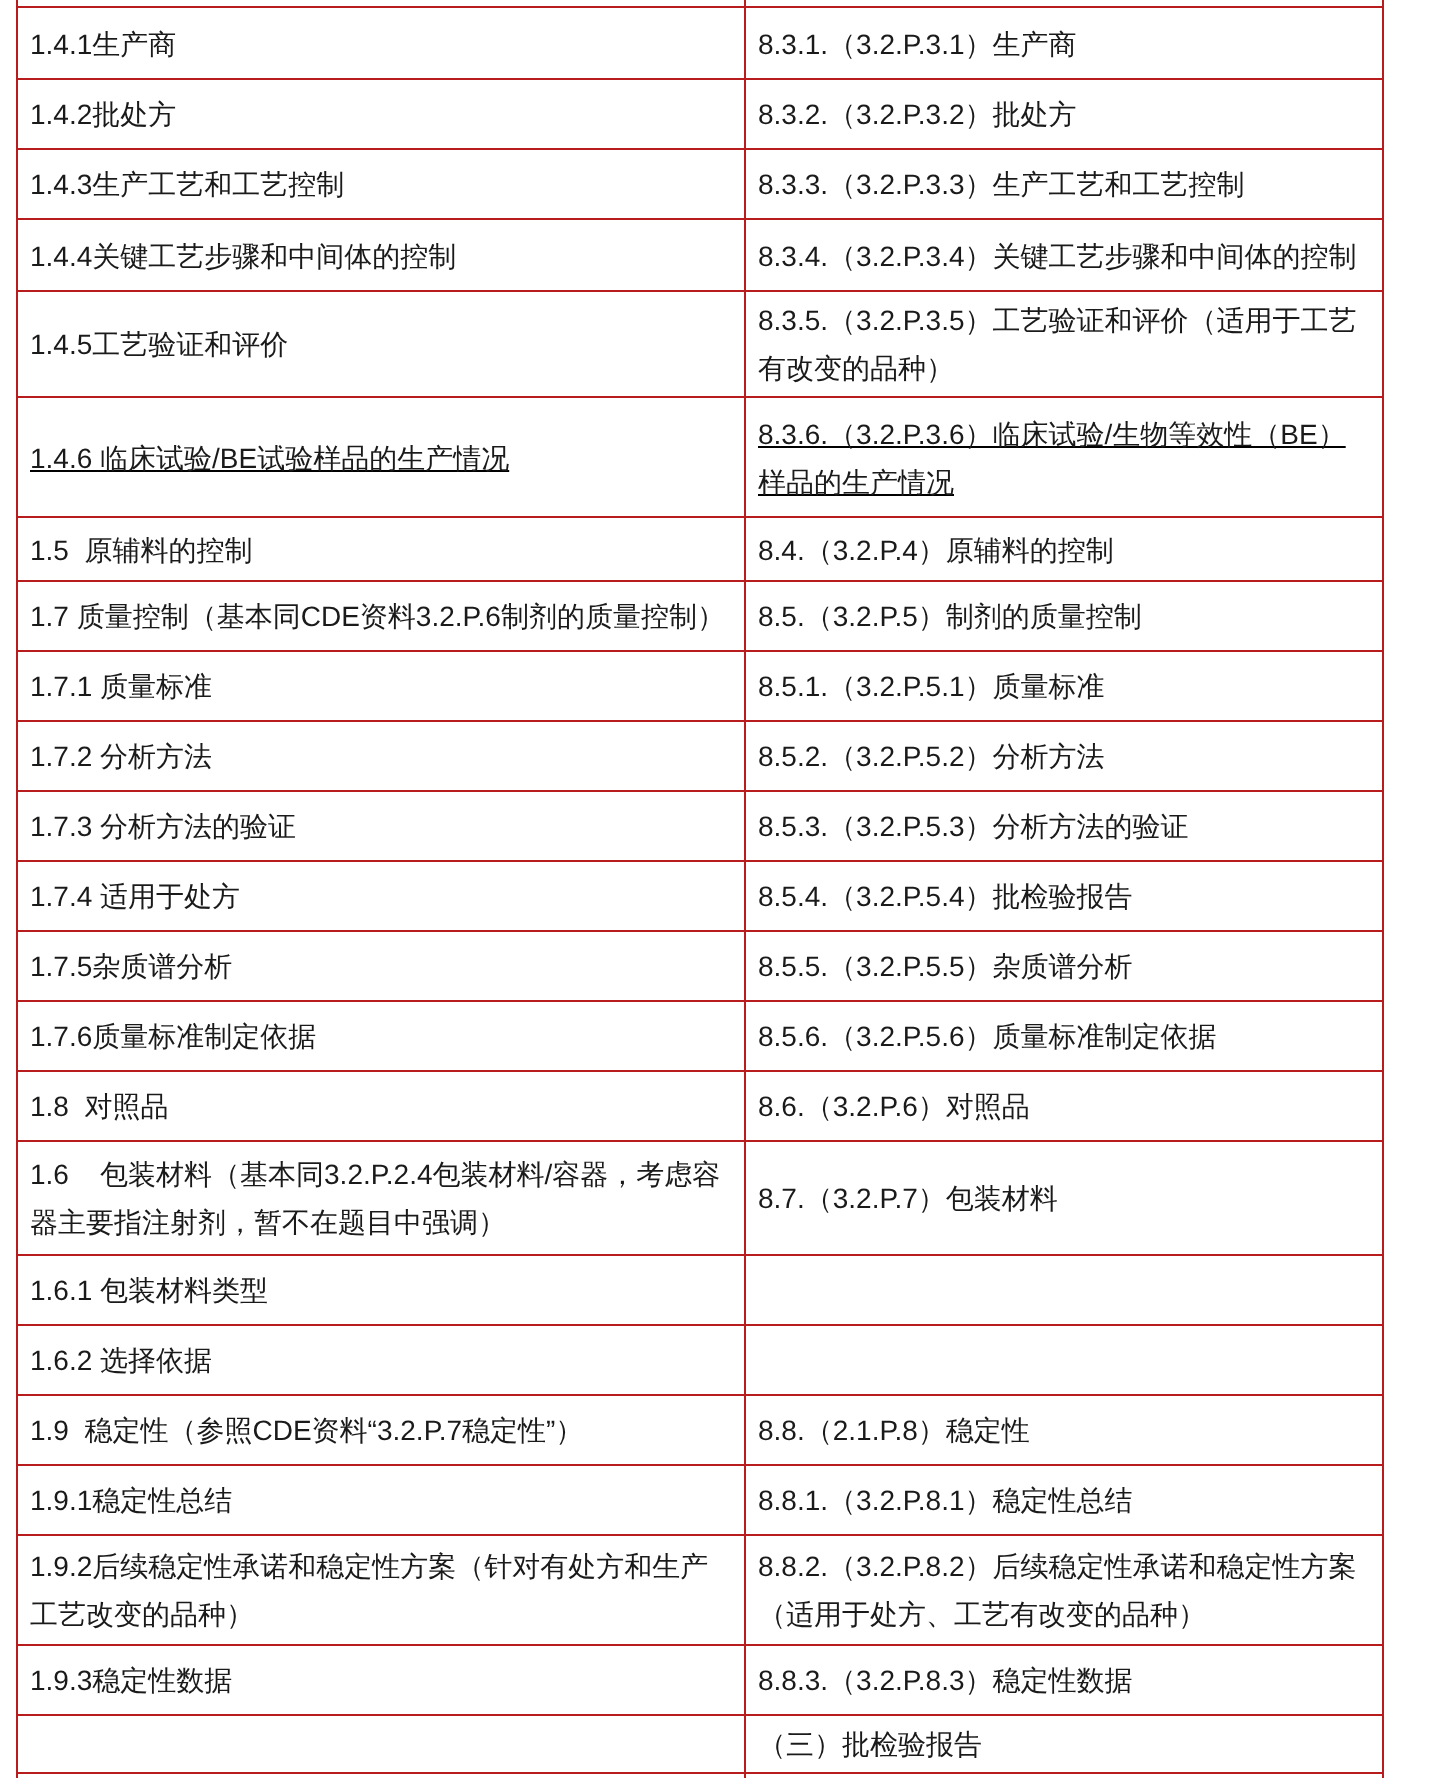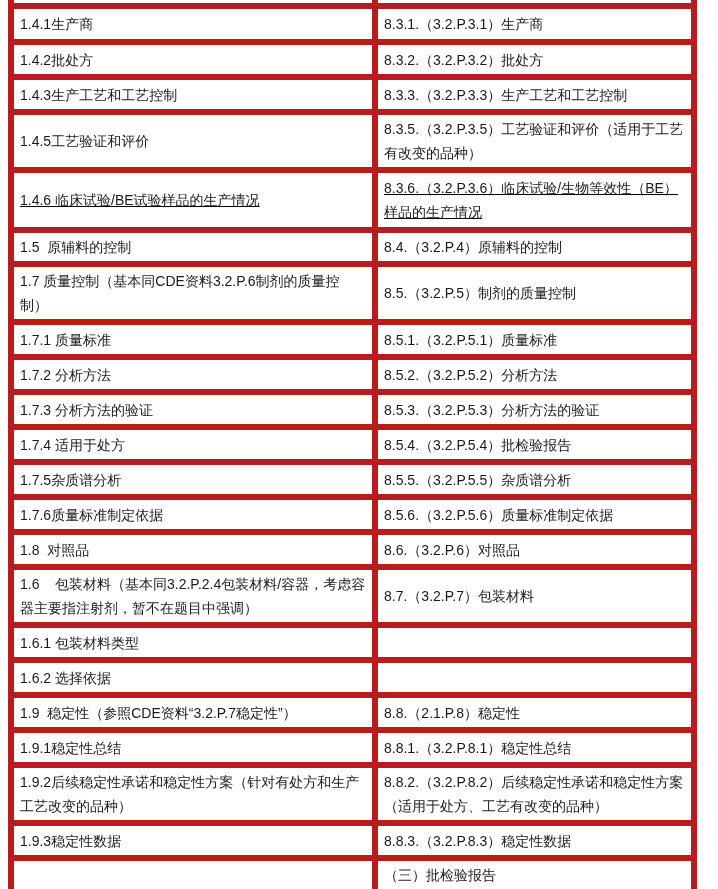--- a/index.html
+++ b/index.html
@@ -18,21 +18,21 @@
   table.doc-table {
     border-collapse: collapse;
     table-layout: fixed;
     width: 683px;
     margin-left: 8px;
     margin-top: -31px; 
   }
   table.doc-table col.c-left  { width: 364px; }
   table.doc-table col.c-right { width: 319px; }
   table.doc-table td {
-    border: 6px solid #b91c1c;
+    border: 1px solid #b91c1c;
     color: #1a1a1a;
     font-size: 14px;
     line-height: 24px;
     padding: 2px 6px;
     vertical-align: middle;
     white-space: pre-wrap;
     word-break: break-all;
     overflow: hidden;
   }
   
@@ -67,20 +67,24 @@
         <td>1.4.1生产商</td>
         <td>8.3.1.（3.2.P.3.1）生产商</td>
       </tr>
       <tr class="h35">
         <td>1.4.2批处方</td>
         <td>8.3.2.（3.2.P.3.2）批处方</td>
       </tr>
       <tr class="h35">
         <td>1.4.3生产工艺和工艺控制</td>
         <td>8.3.3.（3.2.P.3.3）生产工艺和工艺控制</td>
+      </tr>
+      <tr class="h36">
+        <td>1.4.4关键工艺步骤和中间体的控制</td>
+        <td>8.3.4.（3.2.P.3.4）关键工艺步骤和中间体的控制</td>
       </tr>
       <tr class="h52">
         <td>1.4.5工艺验证和评价</td>
         <td>8.3.5.（3.2.P.3.5）工艺验证和评价（适用于工艺有改变的品种）</td>
       </tr>
       <tr class="h60">
         <td>1.4.6 临床试验/BE试验样品的生产情况</td>
         <td>8.3.6.（3.2.P.3.6）临床试验/生物等效性（BE）样品的生产情况</td>
       </tr>
       <tr class="h32">

